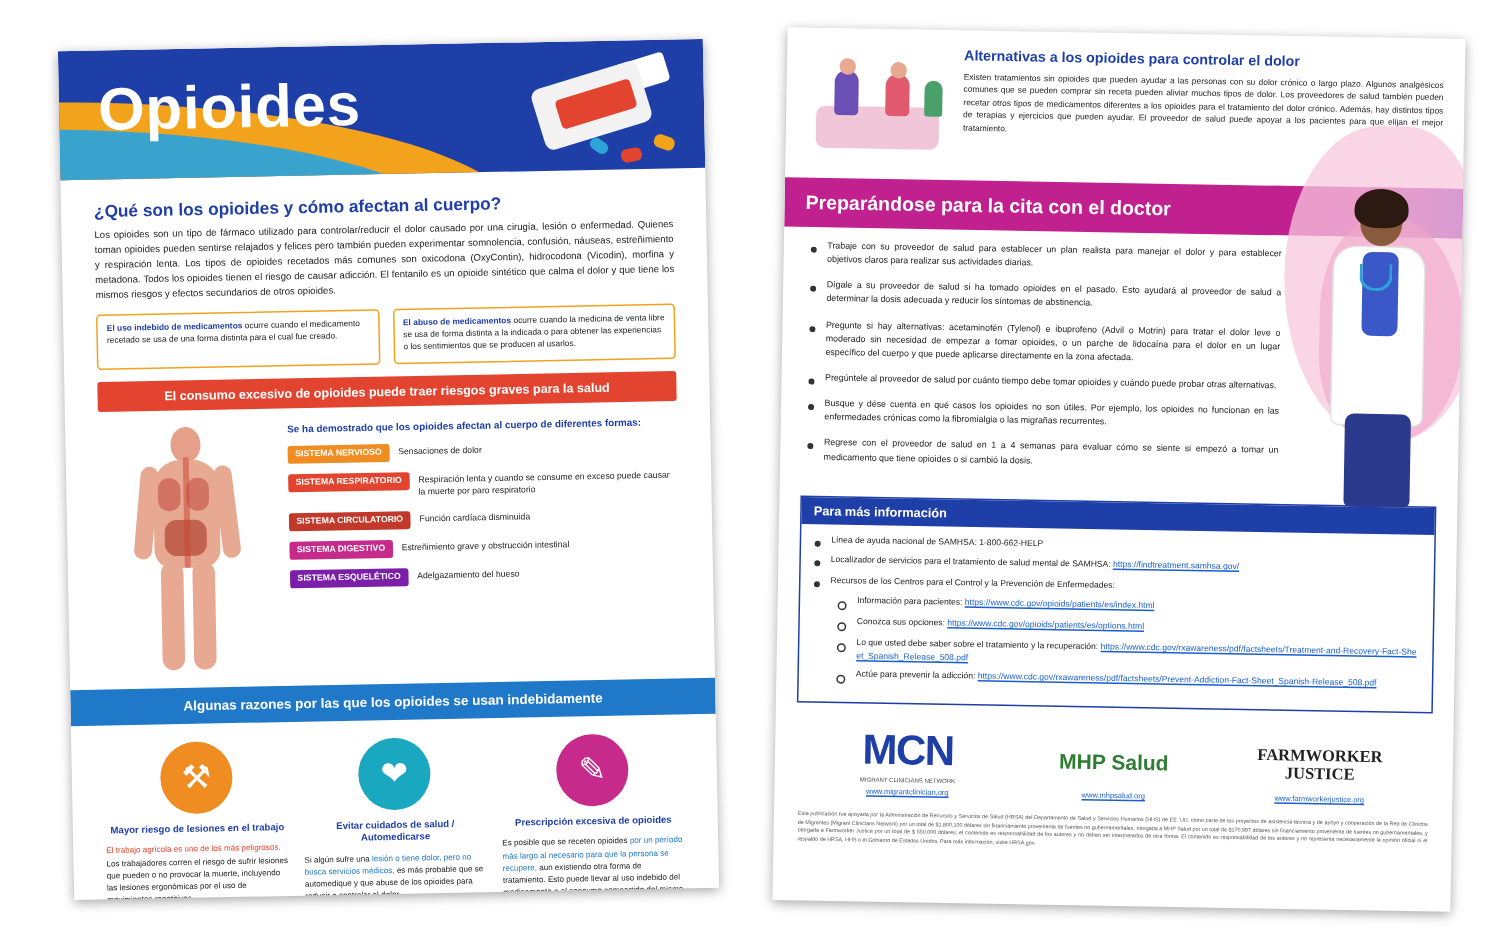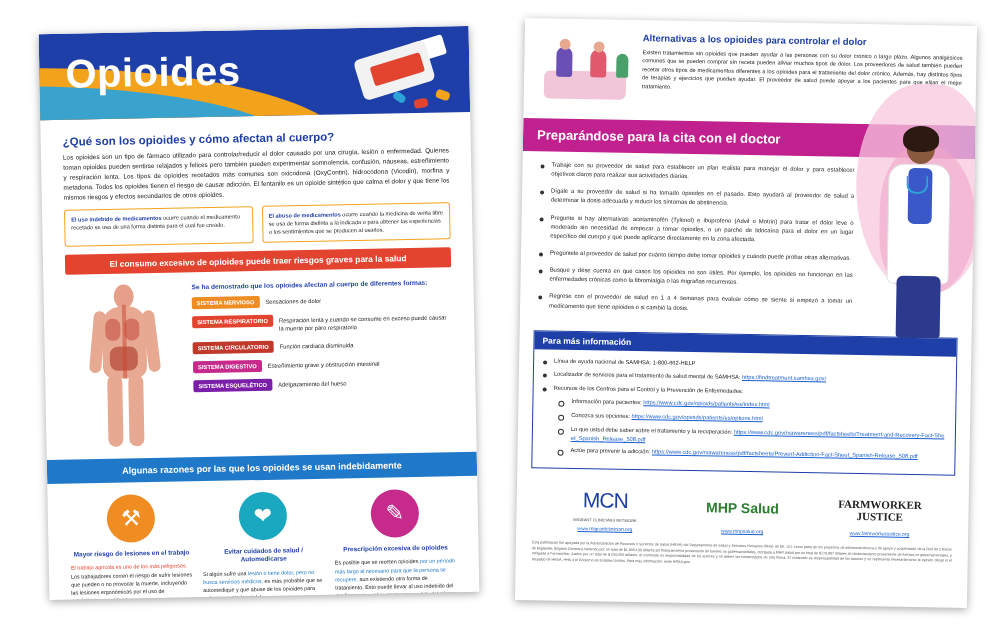--- a/index.html
+++ b/index.html
@@ -130,21 +130,21 @@
   .ib p{font-size:5.7px;line-height:1.5;color:#222;margin:0;}
   .sub{padding-left:16px;}
   .sub .ib{margin-bottom:4px;}
   .sub .dot{width:4px;height:4px;border-radius:50%;border:1px solid #333;background:transparent;}
   a.lnk{color:#1a5fd0;text-decoration:underline;word-break:break-all;}
 
   .logos{display:flex;justify-content:space-around;align-items:flex-end;padding:14px 20px 6px 20px;}
   .logo{text-align:center;width:120px;}
   .logo .mark{height:34px;display:flex;align-items:center;justify-content:center;}
   .logo .cap{font-size:5px;color:#1a5fd0;text-decoration:underline;margin-top:3px;display:block;}
-  .mcn{font-size:21px;font-weight:normal;color:#1f3fa8;letter-spacing:-1px;}
+  .mcn{font-size:28px;font-weight:bold;color:#1f3fa8;letter-spacing:-1px;}
   .mhp{font-size:14px;font-weight:bold;color:#2e7d32;}
   .fj{font-size:11px;font-weight:bold;color:#222;font-family:"Liberation Serif",serif;}
 
   .fineprint{padding:4px 16px 10px 16px;font-size:3.6px;line-height:1.5;color:#555;text-align:justify;}
 </style>
 </head>
 <body>
 
 <div class="page" id="page-left">
 

